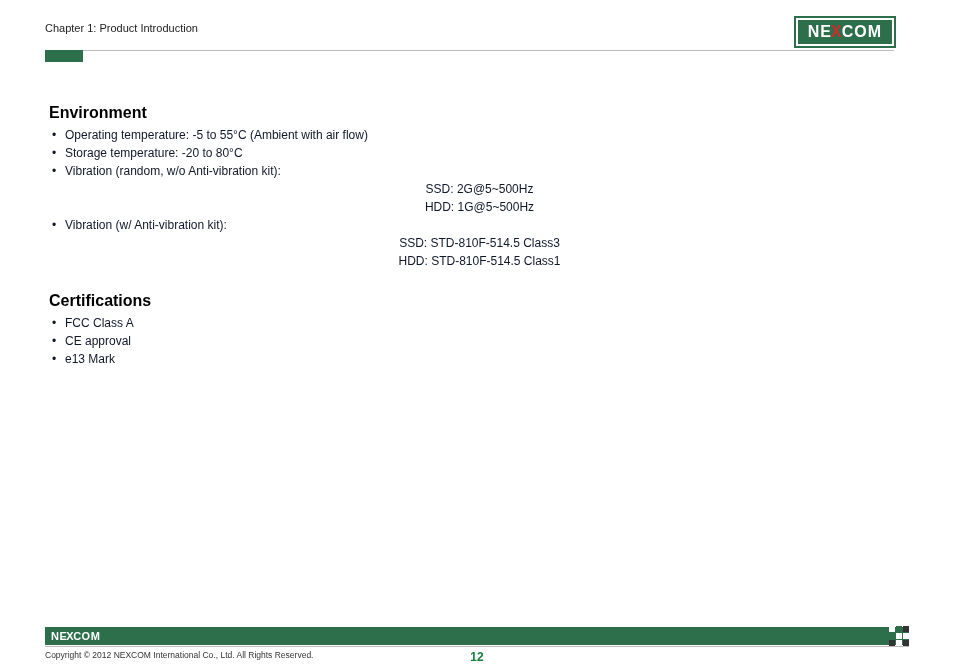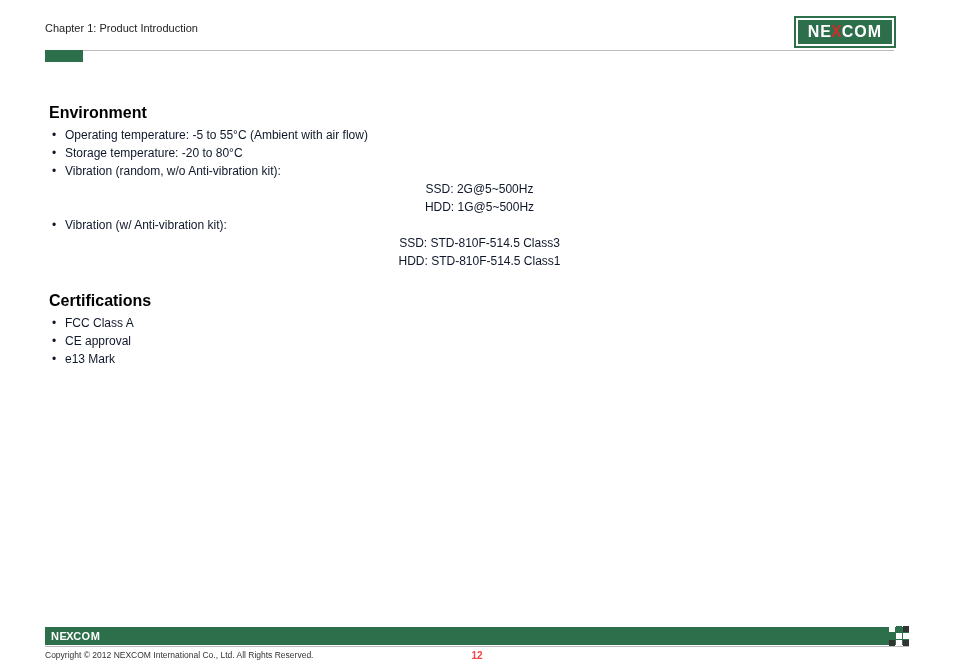--- a/index.html
+++ b/index.html
@@ -138,23 +138,23 @@
       align-items: flex-start;
       font-size: 8.5px;
       color: #333;
       margin-top: 3px;
       position: relative;
     }
     .page-number {
       position: absolute;
       left: 50%;
       transform: translateX(-50%);
-      font-size: 10px;
-      font-weight: bold;
-      color: #ef4444;
+      font-size: 12px;
+      font-weight: bold;
+      color: #15803d;
     }
     .copyright {
       flex: 0 0 auto;
     }
     .model-info {
       flex: 0 0 auto;
       text-align: right;
     }
     .footer-rule {
       border-top: 1px solid #bbb;

